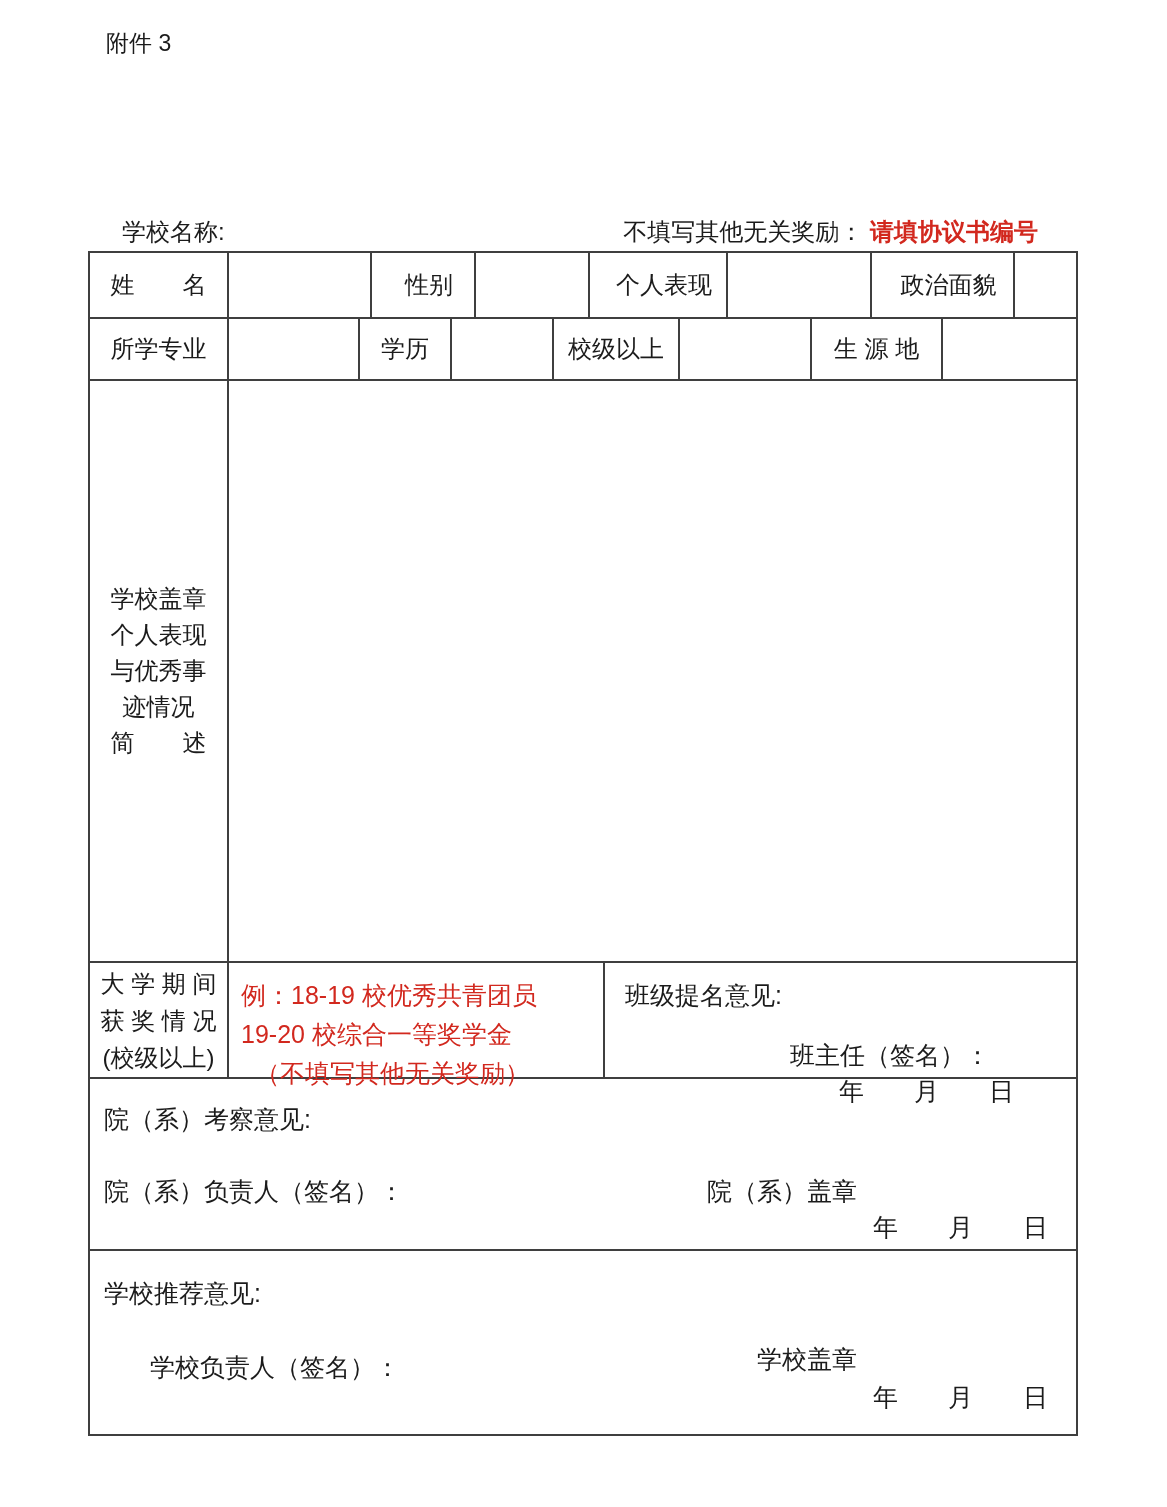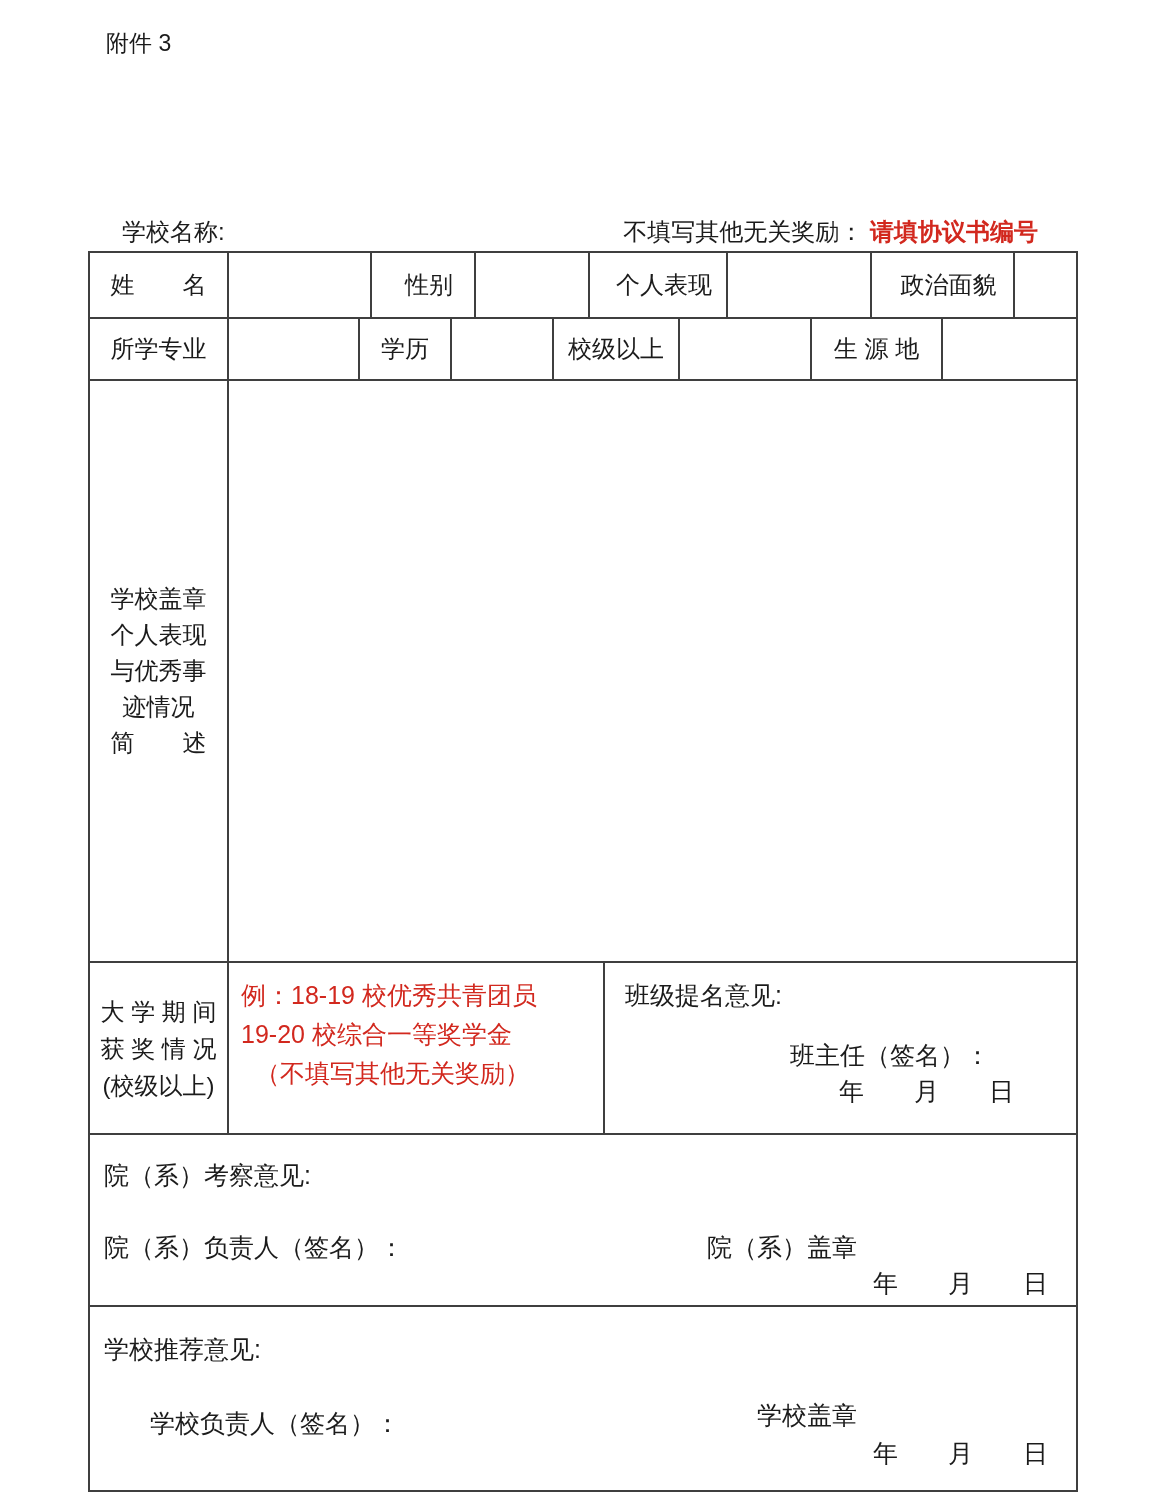--- a/index.html
+++ b/index.html
@@ -28,21 +28,21 @@
   .cell:last-child{border-right:none;}
   .w1{width:139px}.w2{width:131px}.w3{width:92px}.w4{width:102px}
   .w5{width:126px}.w6{width:132px}.w7{width:131px}.w8{flex:1}
   .row-a{height:66px;gap:12px;}
   .row-b{height:62px;}
 
   .band-perf{height:582px;}
   .perf-label{width:139px;flex-direction:column;line-height:36px;text-align:center;}
   .perf-content{flex:1;}
 
-  .band-awards{height:172px;}
+  .band-awards{height:116px;}
   .awards-label{width:139px;flex-direction:column;line-height:37px;text-align:center;}
   .awards-example{width:376px;display:block;padding:13px 0 0 12px;color:#d2281e;
     font-size:25px;line-height:39px;border-right:2px solid #3f3f3f;box-sizing:border-box;}
   .awards-example .ex-line{display:block;}
   .awards-example .ex-line:nth-child(3){padding-left:14px;}
   .nomination{flex:1;position:relative;}
   .nom-title{position:absolute;top:16px;left:20px;font-size:25px;}
   .nom-sign{position:absolute;top:76px;left:185px;font-size:25px;}
   .nom-date{position:absolute;top:112px;right:62px;font-size:25px;}
 

